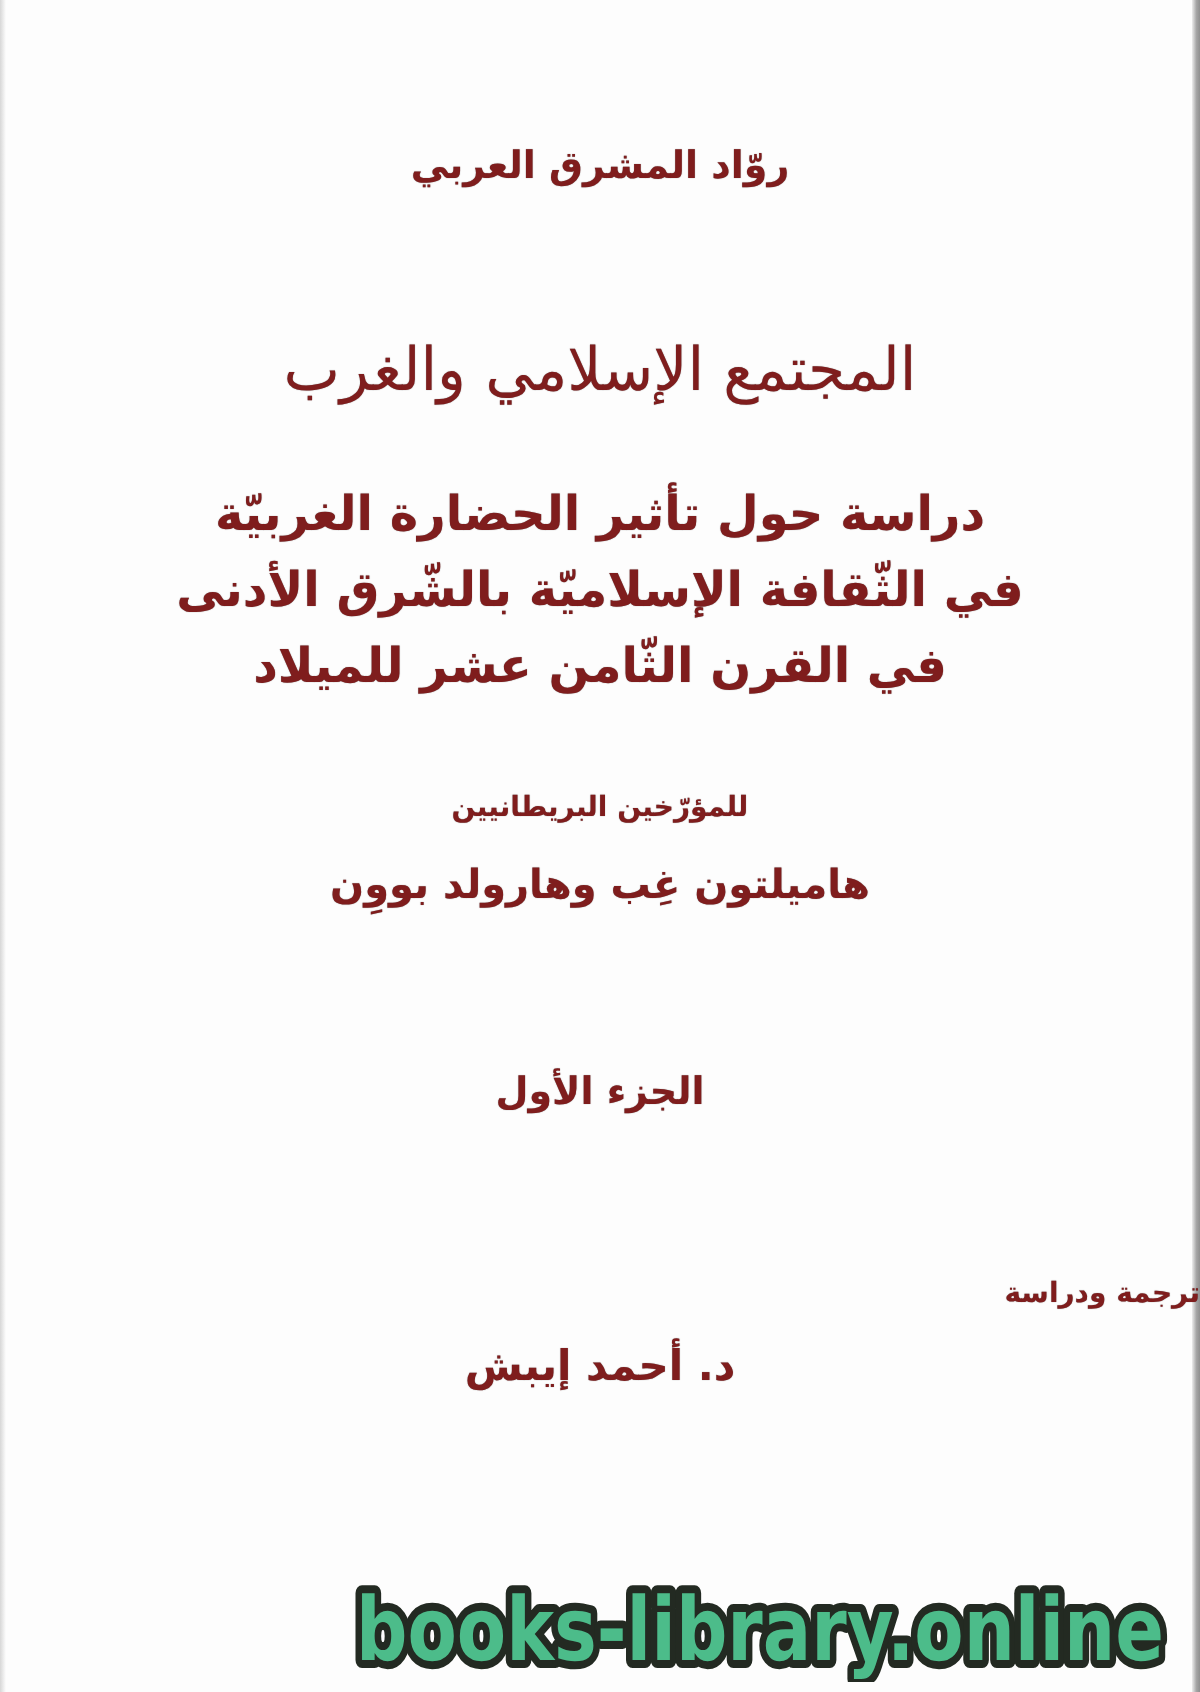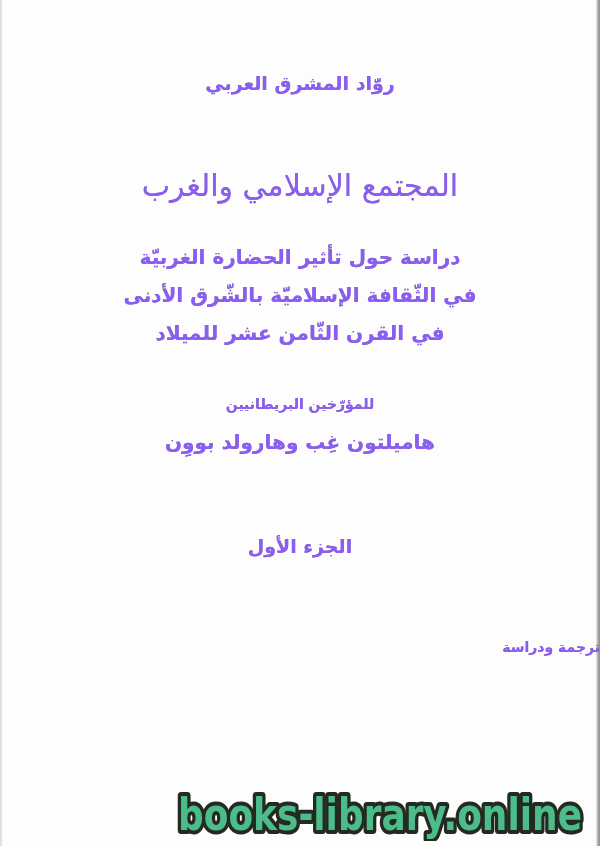--- a/index.html
+++ b/index.html
@@ -7,21 +7,21 @@
     padding: 0;
     background: #ffffff;
   }
   .page {
     position: relative;
     width: 600px;
     height: 846px;
     background: #fdfdfd;
     overflow: hidden;
     font-family: "DejaVu Sans", sans-serif;
-    color: #8b5cf6;
+    color: #7f1d1d;
     direction: rtl;
   }
   
   .edge-left {
     position: absolute;
     left: 0; top: 0; bottom: 0;
     width: 3px;
     background: linear-gradient(to right, #d7d7d7, rgba(255,255,255,0));
   }
   .edge-right {
@@ -34,21 +34,21 @@
     position: absolute;
     left: 0;
     right: 0;
     text-align: center;
     white-space: nowrap;
     
     text-shadow: 0 0 0.5px rgba(30,30,30,0.55);
   }
   .series       { top: 72px;  font-size: 19px; font-weight: bold; }
   .title        { top: 168px; font-size: 30px; font-weight: normal; }
-  .subtitle     { top: 238px; font-size: 20px; font-weight: bold; line-height: 38px; }
+  .subtitle     { top: 238px; font-size: 24px; font-weight: bold; line-height: 38px; }
   .authors-intro{ top: 396px; font-size: 14px; font-weight: bold; }
   .authors      { top: 430px; font-size: 20px; font-weight: bold; }
   .volume       { top: 535px; font-size: 19px; font-weight: bold; }
   .trans-label  { top: 639px; font-size: 14px; font-weight: bold; text-align: right; }
   .translator   { top: 671px; font-size: 21px; font-weight: bold; }
   .watermark {
     position: absolute;
     left: 172px;
     bottom: 5px;
     width: 416px;
@@ -74,18 +74,19 @@
   </div>
 
   <div class="line authors-intro">للمؤرّخين البريطانيين</div>
 
   <div class="line volume">الجزء الأول</div>
 
   <div class="line authors">هاميلتون غِب وهارولد بووِن</div>
 
   <div class="line trans-label">ترجمة ودراسة</div>
 
+  <div class="line translator">د. أحمد إيبش</div>
 
   <svg class="watermark" viewBox="0 0 416 52" width="416" height="52">
     <text x="208" y="41" text-anchor="middle" font-family="DejaVu Sans, sans-serif" font-weight="bold" font-size="44" textLength="404" lengthAdjust="spacingAndGlyphs" paint-order="stroke" stroke-width="8" stroke-linejoin="round" stroke-linecap="round" fill="#4cbc8a" stroke="#232a22">books-library.online</text>
   </svg>
 
 </div>
 
 </body></html>

